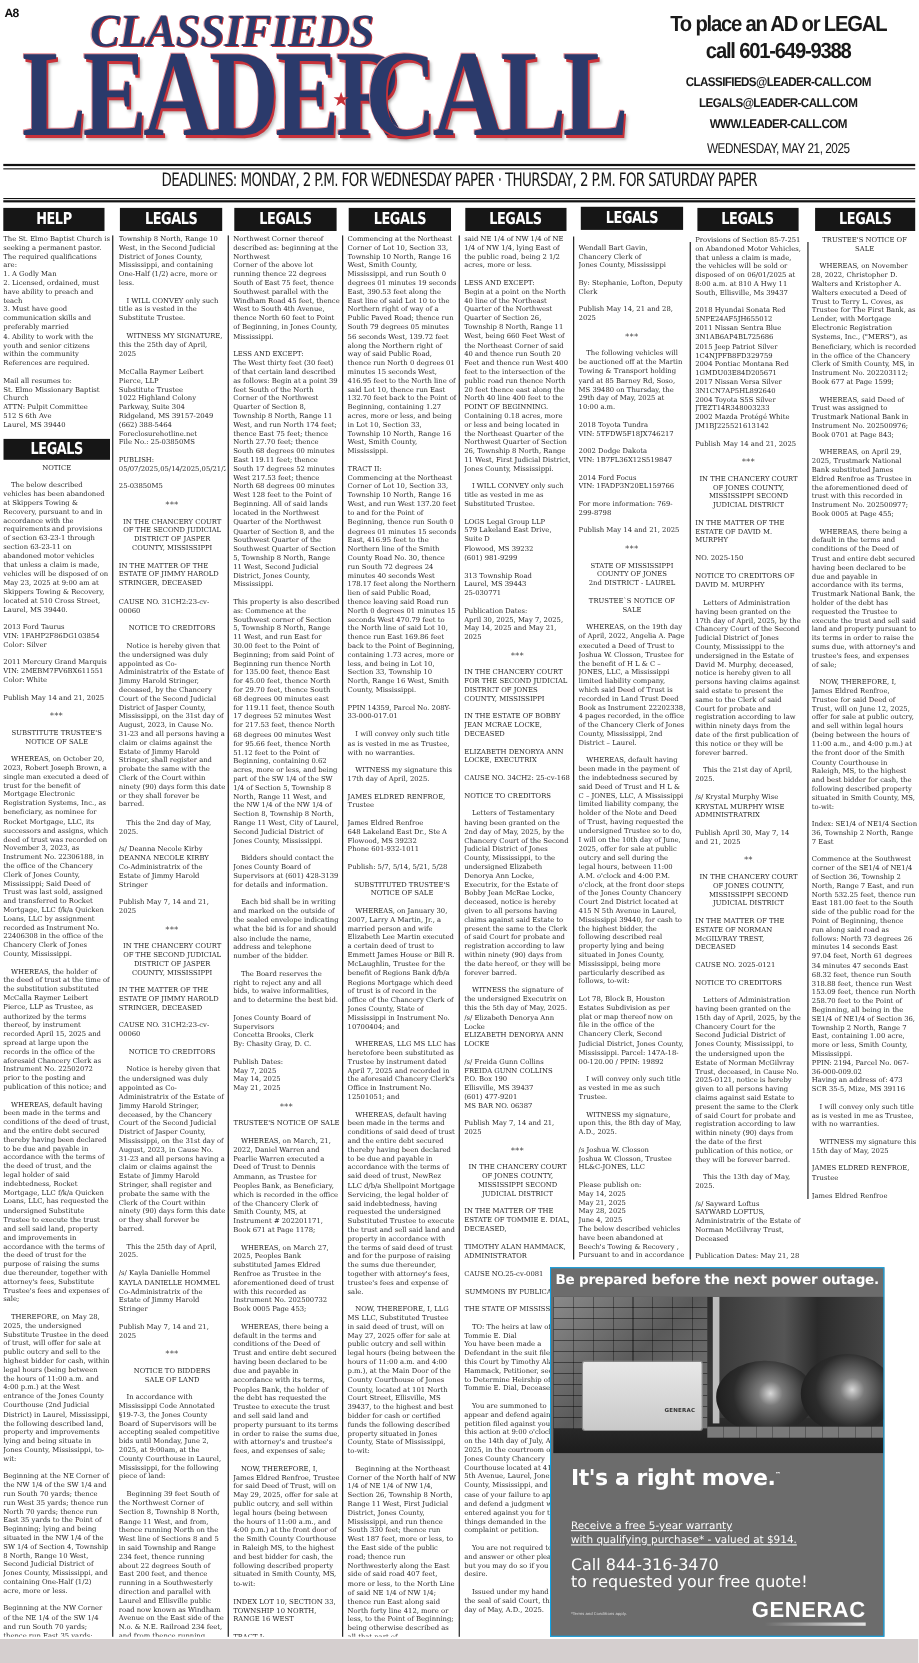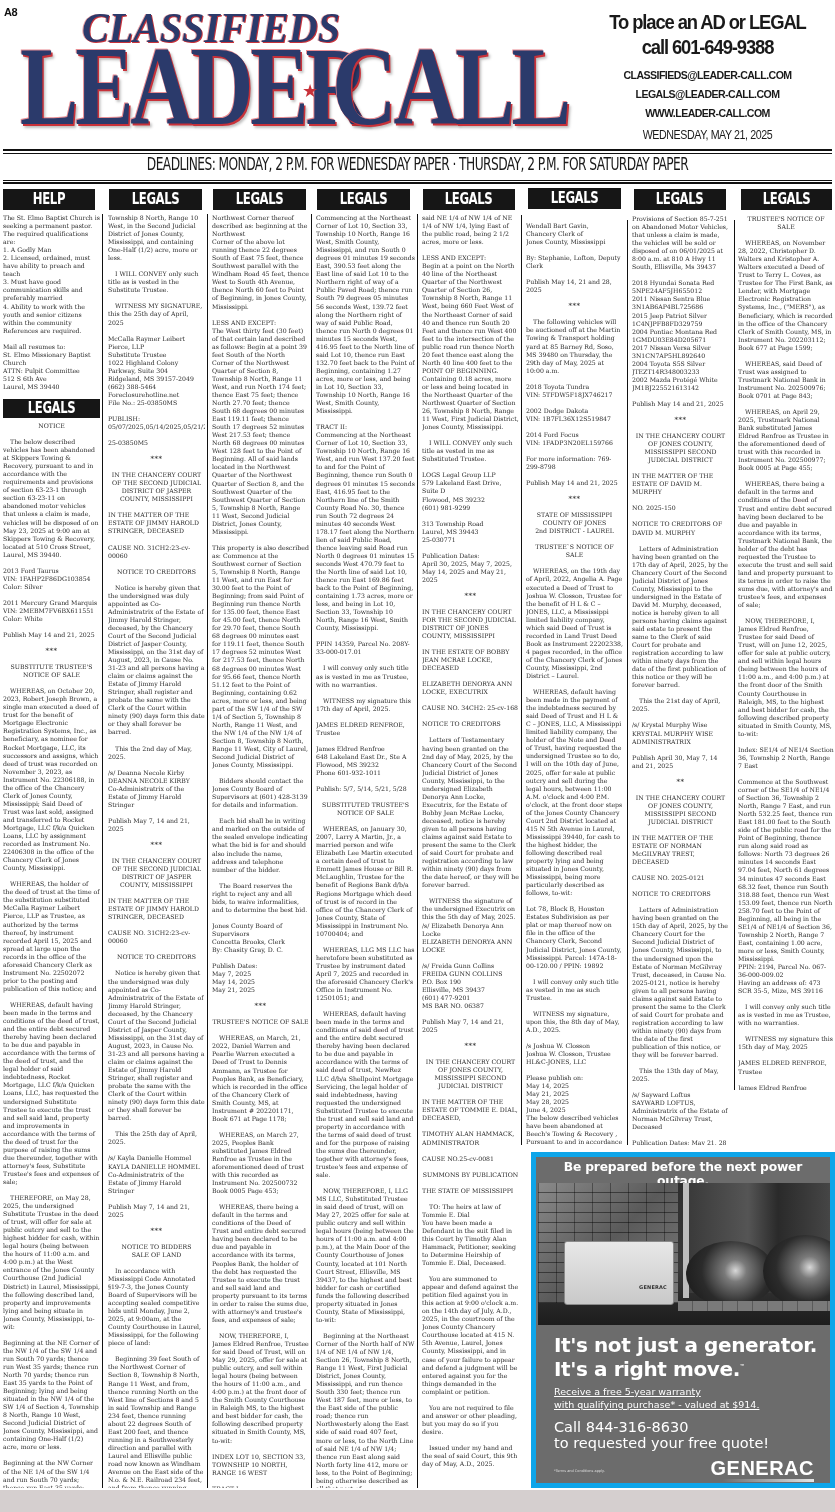--- a/index.html
+++ b/index.html
@@ -33,21 +33,21 @@
   .col { position: absolute; top: 214px; width: 97px; height: 1274px; overflow: hidden; font-size: 6.2px; line-height: 8.05px; color: #2a2a2a; }
   .col p { margin-bottom: 8px; white-space: pre-line; }
   .col p.ind { text-indent: 7px; }
   .col p.ctr { text-align: center; }
   .col p.stars { text-align: center; font-size: 7px; letter-spacing: 0.5px; }
   .col .inline-head { margin: 2px 0 4px 0; height: 19px; background: #161616; color: #fff; text-align: center; font: bold 15px "DejaVu Sans", sans-serif; line-height: 19px; letter-spacing: -0.5px; }
   .col .inline-head span { display: inline-block; transform: scaleX(0.78); }
 
   .sep { position: absolute; width: 1px; background: #111; }
 
-  .ad { position: absolute; left: 531px; top: 1152px; width: 304px; height: 336px; background: #6c6c6c; border: 5px solid #0ea5e9; overflow: hidden; font-family: "DejaVu Sans", sans-serif; color: #fff; }
+  .ad { position: absolute; left: 500px; top: 1152px; width: 304px; height: 336px; background: #6c6c6c; border: 1px solid #0ea5e9; overflow: hidden; font-family: "DejaVu Sans", sans-serif; color: #fff; }
   .ad-top { position: absolute; left: 0; top: 3px; width: 100%; text-align: center; font-weight: bold; font-size: 12.3px; letter-spacing: -0.2px; }
   .ad-photo { position: absolute; left: 2px; top: 26px; width: 300px; height: 142px; background: linear-gradient(180deg, #2d2d2d 0%, #3a3a3a 60%, #1c1c1c 100%); overflow: hidden; }
   .ad-wall { position: absolute; left: 0; top: 0; width: 140px; height: 120px;
     background:
       repeating-linear-gradient(0deg, rgba(0,0,0,0.45) 0 1px, transparent 1px 10px),
       repeating-linear-gradient(90deg, rgba(0,0,0,0.35) 0 1px, transparent 1px 18px),
       linear-gradient(135deg, #8a8a8a, #5a5a5a 50%, #7a7a7a); }
   .ad-window { position: absolute; left: 150px; top: 0; width: 150px; height: 110px; background: linear-gradient(90deg, #3a3a3a, #555 40%, #2a2a2a 60%, #4a4a4a); }
   .ad-frame { position: absolute; left: 145px; top: 0; width: 6px; height: 115px; background: #bdbdbd; }
   .ad-shrub { position: absolute; border-radius: 50%; background: radial-gradient(circle at 55% 45%, #d8d8d8 0%, #7a7a7a 18%, #2b2b2b 55%, #161616 100%); }
@@ -382,29 +382,28 @@
     <div class="ad-window"></div>
     <div class="ad-frame"></div>
     <div class="ad-shrub" style="left:148px;top:58px;width:90px;height:66px"></div>
     <div class="ad-shrub" style="left:225px;top:52px;width:85px;height:72px"></div>
     <div class="ad-curb"></div>
     <div class="ad-gen">
       <div class="ad-gen-label">GENERAC</div>
     </div>
   </div>
   <div class="ad-h1">
-    <div>It's not just a generator.</div>
     <div><span>It's a right move.</span><sup style="font-size:5px">™</sup></div>
   </div>
   <div class="ad-sub">
     <div>Receive a free 5-year warranty</div>
     <div>with qualifying purchase* - valued at $914.</div>
   </div>
   <div class="ad-call">
-    <div>Call 844-316-8630</div>
+    <div>Call 844-316-3470</div>
     <div>to requested your free quote!</div>
   </div>
   <div class="ad-terms">*Terms and Conditions apply.</div>
   <div class="ad-logo">GENERAC</div>
   <div class="ad-logo-bar"></div>
 </div>
 
 <div class="bottom-band"></div>
 
 </body></html>

